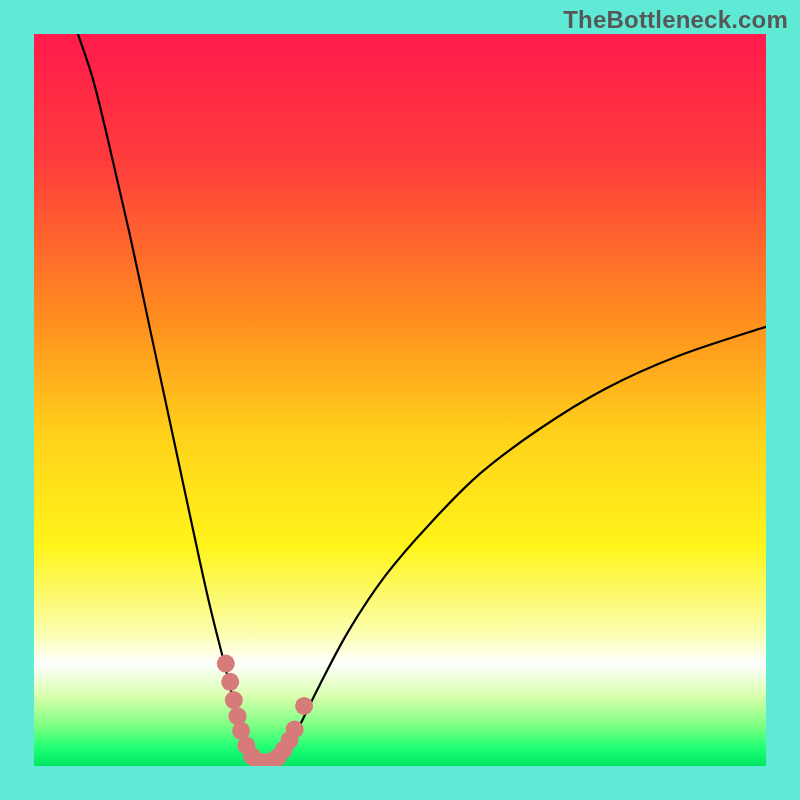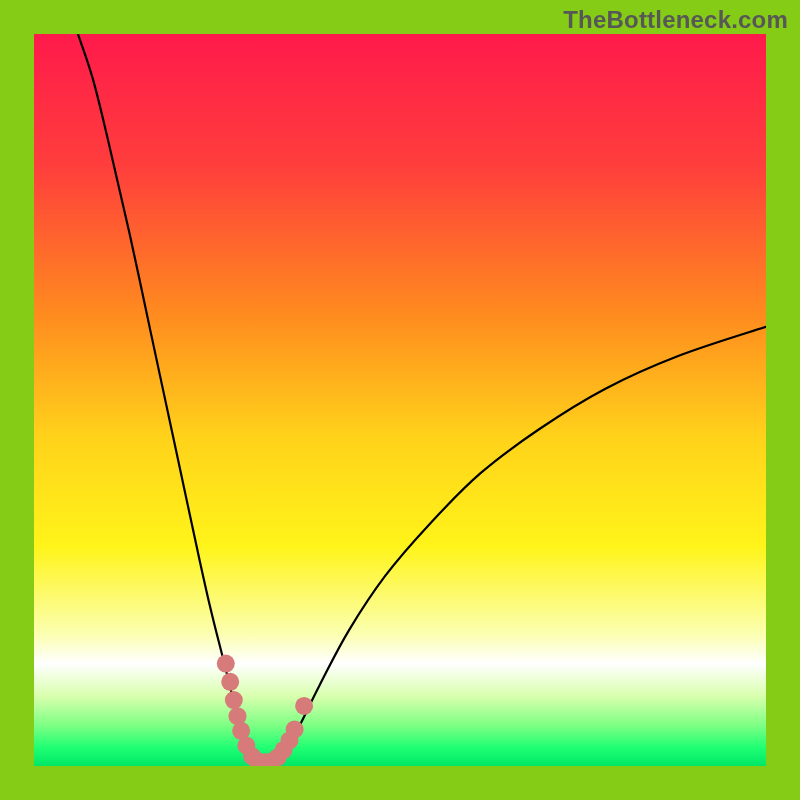--- a/index.html
+++ b/index.html
@@ -9,21 +9,21 @@
     height: 800px;
     background: #000;
     overflow: hidden;
   }
   .frame {
     position: absolute;
     left: 0;
     top: 0;
     width: 800px;
     height: 800px;
-    background: #84cc16;
+    background: #5eead4;
   }
   .plot {
     position: absolute;
     left: 34px;
     top: 34px;
     width: 732px;
     height: 732px;
     overflow: hidden;
   }
   .watermark {

